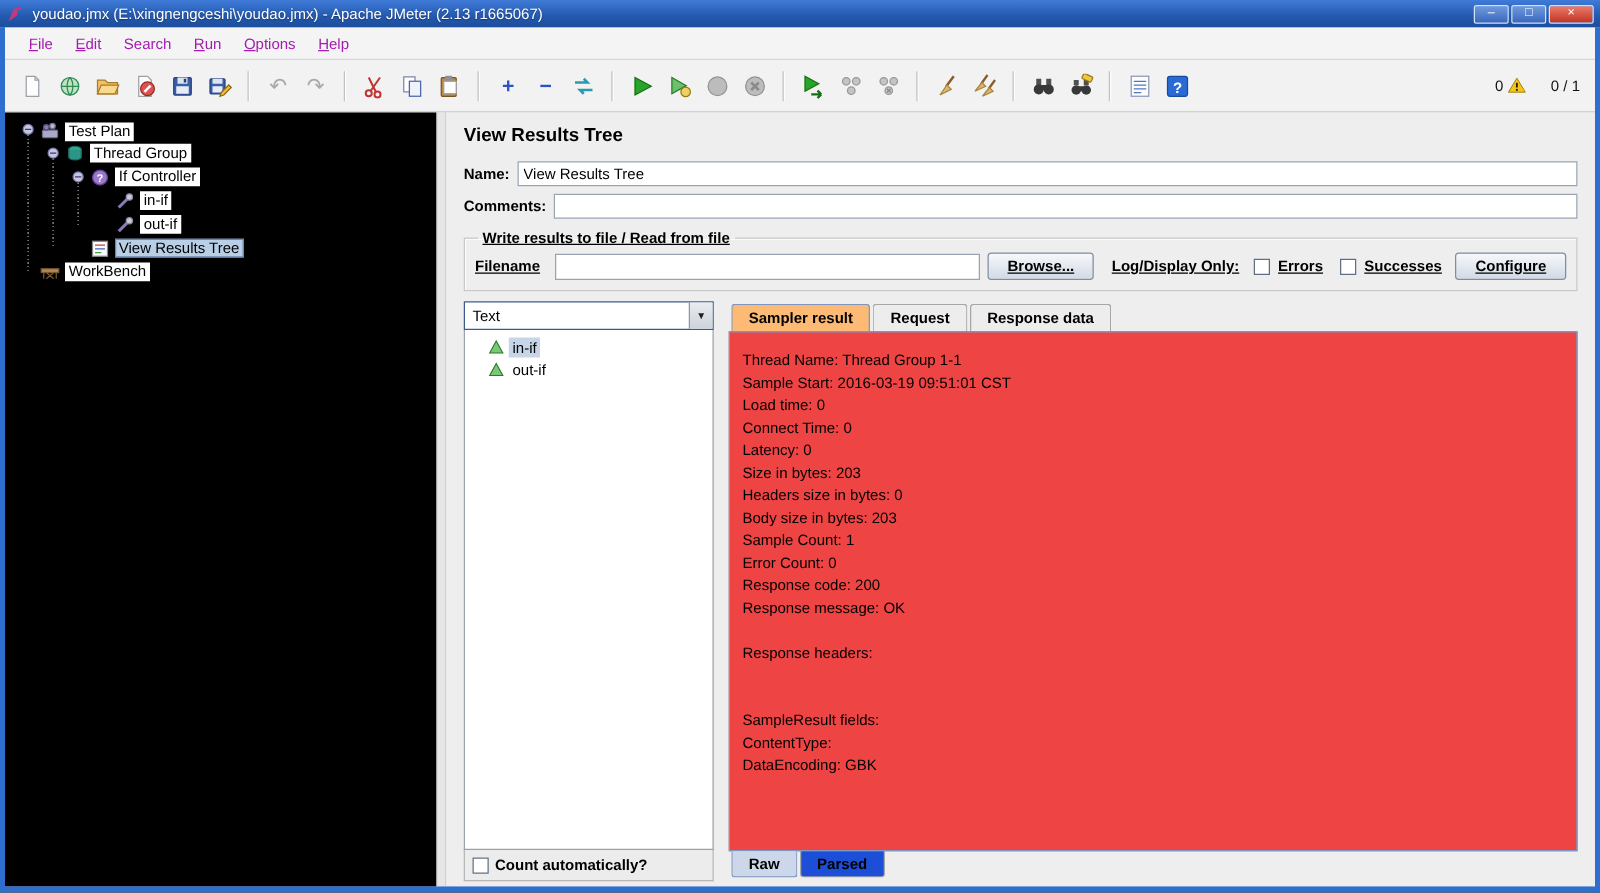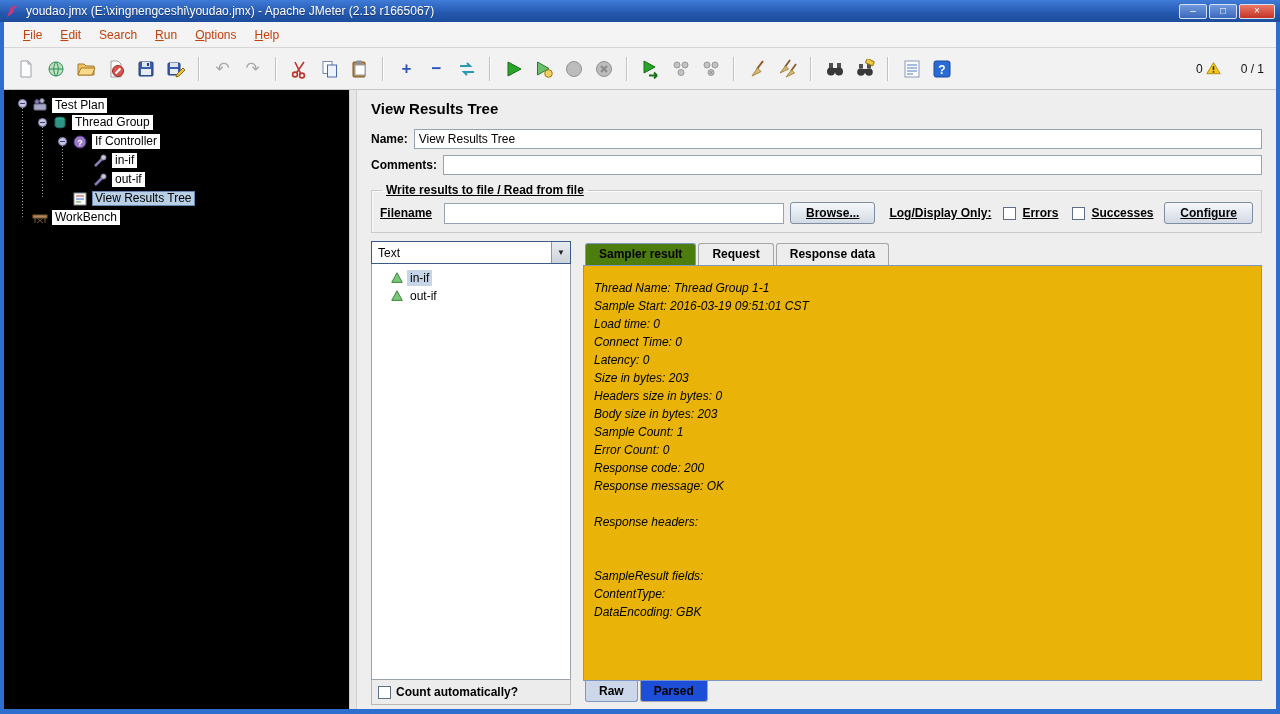--- a/index.html
+++ b/index.html
@@ -20,21 +20,21 @@
   .win-btn.close { width:36px; background:linear-gradient(#ec7a66,#c23325); }
 
   
   .frame { flex:1; border-left:4px solid #2e6ecf; border-right:4px solid #2e6ecf;
            border-bottom:5px solid #2e6ecf; background:#eee; display:flex;
            flex-direction:column; min-height:0; }
 
   
   .menubar { height:26px; background:#f4f4f4; border-bottom:1px solid #d6d6d6;
              display:flex; align-items:center; padding-left:10px; flex-shrink:0; }
-  .menu-item { padding:4px 9px; font-size:12px; color:#c2410c; }
+  .menu-item { padding:4px 9px; font-size:12px; color:#a21caf; }
   .mn { text-decoration:underline; }
 
   
   .toolbar { height:42px; background:#f2f2f2; border-bottom:1px solid #c6c6c6;
              display:flex; align-items:center; padding:0 8px; gap:3px; flex-shrink:0; }
   .tbi { width:27px; height:27px; display:flex; align-items:center; justify-content:center;
          border-radius:3px; flex-shrink:0; }
   .tbi svg { width:20px; height:20px; display:block; }
   .tbi.glyph { font-size:17px; line-height:1; }
   .g-gray { color:#a9a9a9; }
@@ -107,23 +107,23 @@
   .res-icon svg { width:14px; height:14px; display:block; }
   .res-item .lbl { padding:1px 3px; }
   .res-item.selected .lbl { background:#c6d6e8; }
   .res-bottom { height:25px; background:#ececec; border:1px solid #b8b8b8; border-top:none;
                 display:flex; align-items:center; padding-left:6px; gap:5px; }
 
   .res-detail { flex:1; display:flex; flex-direction:column; min-width:0; }
   .tabs { display:flex; height:24px; align-items:flex-end; padding-left:2px; gap:2px; }
   .tab { font-size:12px; font-weight:bold; color:#000; padding:3px 13px 4px; background:#ededed;
          border:1px solid #a6a6a6; border-bottom:none; border-radius:3px 3px 0 0; }
-  .tab.active { background:#4d7c0f; border-color:#7e96c1; }
-  .detail-body { flex:1; background:#eab308; border:1px solid #7e96c1; padding:13px 12px 0 10px;
-                 font-size:12px; line-height:18px; color:#000; white-space:pre-line; overflow:hidden;font-style:italic; }
+  .tab.active { background:#fdba74; border-color:#7e96c1; }
+  .detail-body { flex:1; background:#ef4444; border:1px solid #7e96c1; padding:13px 12px 0 10px;
+                 font-size:12px; line-height:18px; color:#000; white-space:pre-line; overflow:hidden; }
   .bottom-tabs { display:flex; height:24px; padding-left:2px; gap:2px; align-items:flex-start; }
   .btab { font-size:12px; font-weight:bold; padding:3px 13px; background:#1d4ed8;
           border:1px solid #a6a6a6; border-top:none; border-radius:0 0 3px 3px; }
   .btab.active { background:#ccd8ea; border-color:#7e96c1; }
 </style>
 </head>
 <body>
 
 <div class="window">
 

